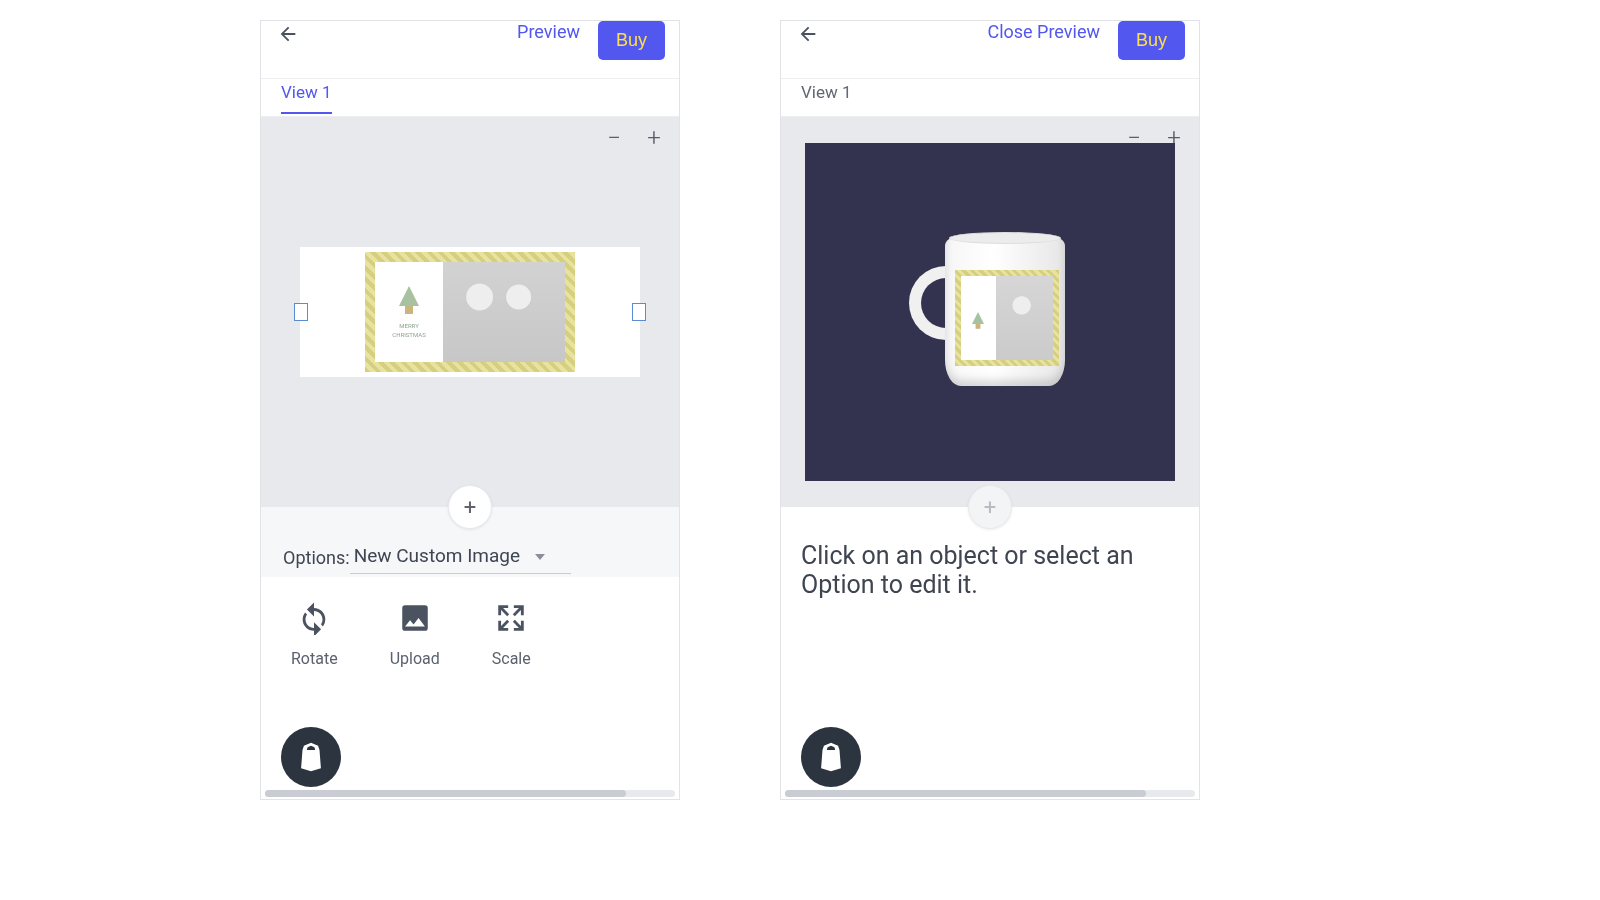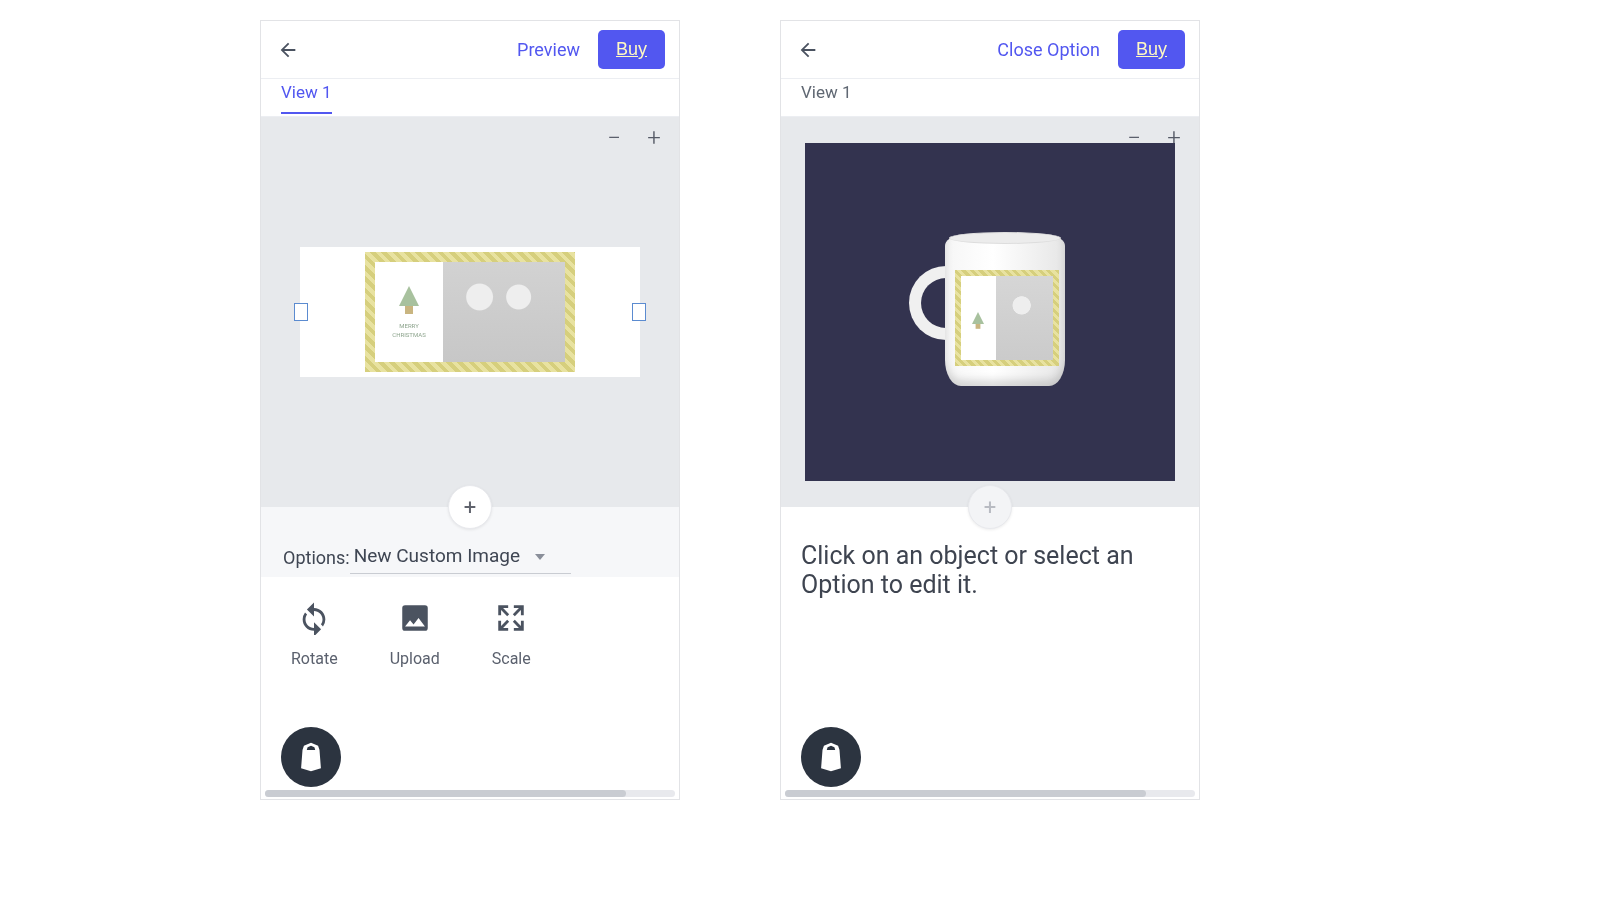--- a/index.html
+++ b/index.html
@@ -18,35 +18,35 @@
     border: 1px solid #e2e3e6;
     background: #fff;
     display: flex;
     flex-direction: column;
     position: relative;
   }
   
   .hdr {
     height: 58px;
     display: flex;
-    align-items: center;
+    align-items: flex-start;
     padding: 0 14px;
     border-bottom: 1px solid #eceef2;
   }
   .hdr .spacer { flex: 1; }
   .back-btn {
     width: 26px; height: 26px; display: flex; align-items: center; justify-content: center;
     color: #4a5260; cursor: pointer;
   }
   .link {
     color: #5257f0; font-size: 18px; cursor: pointer; margin-right: 18px;
   }
   .buy-btn {
-    background: #5257f0; color: #fef9c3; font-size: 18px; border: none;
-    border-radius: 5px; padding: 9px 18px; cursor: pointer; text-decoration: underline;
+    background: #5257f0; color: #fde047; font-size: 18px; border: none;
+    border-radius: 5px; padding: 9px 18px; cursor: pointer;
   }
   
   .tabs {
     height: 38px; display: flex; align-items: center; padding: 0 20px;
     border-bottom: 1px solid #eceef2;
   }
   .tab {
     font-size: 17px; color: #5257f0; cursor: pointer;
     border-bottom: 2px solid #5257f0; padding-bottom: 10px;
   }
@@ -275,21 +275,21 @@
 
 <div class="panel">
 
   <div class="hdr">
     <div class="back-btn">
       <svg viewBox="0 0 24 24" width="22" height="22">
           <path fill="currentColor" d="M20 11H7.83l5.59-5.59L12 4l-8 8 8 8 1.41-1.41L7.83 13H20z"></path>
         </svg>
     </div>
     <div class="spacer"></div>
-    <span class="link">Close Option</span>
+    <span class="link">Close Preview</span>
     <button class="buy-btn">Buy</button>
   </div>
 
   <div class="tabs">
     <div class="tab inactive">View 1</div>
   </div>
 
   <div class="canvas-area">
     <div class="zoom-controls">
       <div class="zoom-btn">−</div>

